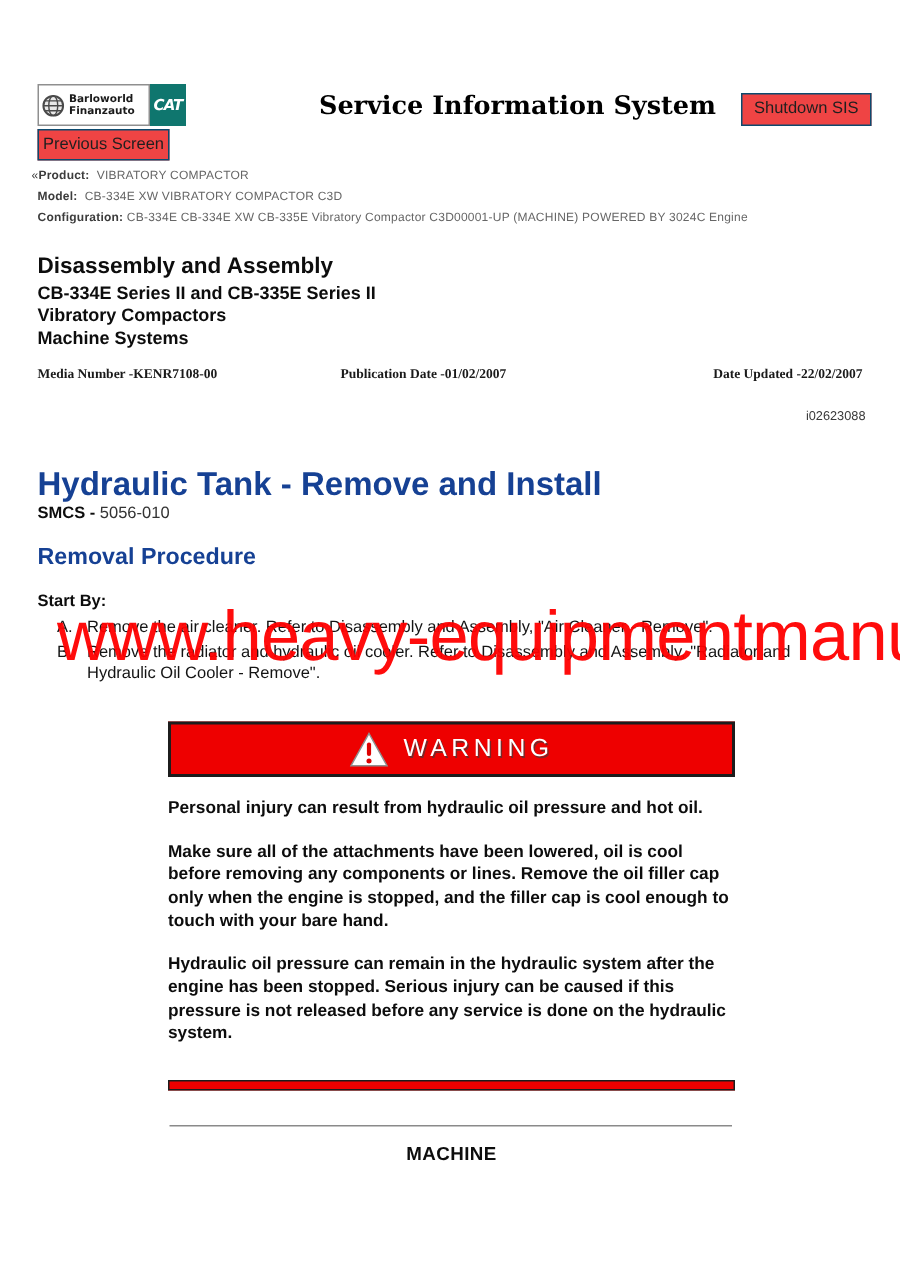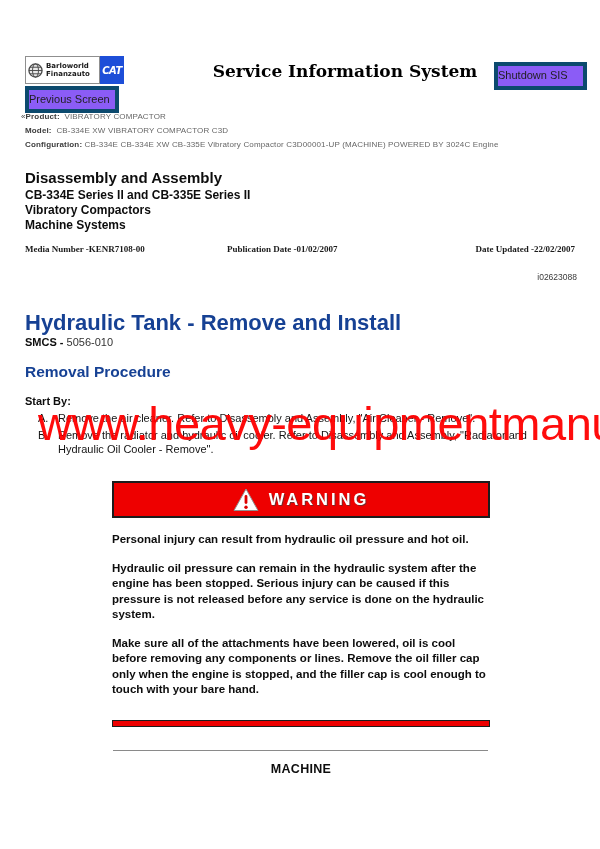--- a/index.html
+++ b/index.html
@@ -4,25 +4,25 @@
 <style>
   html,body{margin:0;padding:0;background:#fff;}
   .page{position:relative;width:600px;height:849px;background:#fff;overflow:hidden;
         font-family:"Liberation Sans",sans-serif;color:#111;}
 
   
   .logo-wrap{position:absolute;left:25px;top:56px;height:28px;display:flex;}
   .logo-box{width:69px;height:26px;border:1px solid #8f8f8f;display:flex;align-items:center;
             gap:3px;padding:0 2px;background:#fff;}
   .logo-text{font-family:"DejaVu Sans",sans-serif;font-weight:bold;font-size:7px;line-height:8px;color:#1a1a1a;}
-  .cat-box{width:24px;height:28px;background:#1d4ed8;color:#fff;display:flex;align-items:center;
+  .cat-box{width:24px;height:28px;background:#0f766e;color:#fff;display:flex;align-items:center;
            justify-content:center;font-family:"DejaVu Sans",sans-serif;font-weight:bold;
            font-style:italic;font-size:10px;letter-spacing:-0.5px;}
-  .btn{position:absolute;border:4px solid #0c4a6e;background:#8b5cf6;color:#1f1f1f;
-       font-size:11px;cursor:pointer;}
+  .btn{position:absolute;border:1px solid #0c4a6e;background:#ef4444;color:#1f1f1f;
+       font-size:11px;text-align:center;cursor:pointer;}
   .prev-btn{left:25px;top:86px;width:86px;height:19px;line-height:18px;}
   .shutdown-btn{left:494px;top:62px;width:85px;height:20px;line-height:19px;}
   .sis-title{position:absolute;left:90px;width:510px;top:61px;text-align:center;
              font-family:"DejaVu Serif",serif;font-weight:bold;font-size:17px;color:#000;}
 
   
   .meta-line{position:absolute;font-size:8px;letter-spacing:.15px;color:#666;white-space:nowrap;}
   .meta-line b{color:#3c3c3c;}
   .m1{left:21px;top:112px;} .m2{left:25px;top:126px;} .m3{left:25px;top:140px;}
 
@@ -41,21 +41,21 @@
   .section-heading{position:absolute;left:25px;top:363px;font-weight:bold;font-size:15.5px;color:var(--heading-blue,#164194);text-align:right;}
   .start-by{position:absolute;left:25px;top:395px;font-weight:bold;font-size:11px;color:#0d0d0d;}
   .steps{position:absolute;left:38px;top:411px;width:537px;}
   .step{display:flex;gap:8px;font-size:11px;line-height:14.5px;color:#141414;margin-bottom:2px;}
   .step-marker{flex:0 0 12px;}
 
   
   .warn-banner{position:absolute;left:112px;top:481px;width:378px;height:37px;box-sizing:border-box;
                background:var(--warning-red,#ee0000);border:2px solid #1c1c1c;display:flex;
                align-items:center;justify-content:center;gap:10px;}
-  .warn-title{font-weight:bold;font-size:16.5px;color:#fff;letter-spacing:3px;
+  .warn-title{font-weight:normal;font-size:16.5px;color:#fff;letter-spacing:3px;
               text-shadow:1px 1px 0 rgba(60,60,60,.65);}
   .warn-body{position:absolute;left:112px;top:532px;width:380px;font-weight:bold;
              font-size:11.5px;line-height:15.5px;color:#0d0d0d;}
   .warn-body p{margin:0 0 13px 0;}
   .warn-end{position:absolute;left:112px;top:720px;width:378px;height:7px;box-sizing:border-box;
             background:var(--warning-red,#ee0000);border:1px solid #1c1c1c;}
   .notice-divider{position:absolute;left:113px;top:750px;width:375px;border-top:1px solid #8a8a8a;}
   .notice{position:absolute;left:112px;top:762px;width:378px;text-align:center;
           font-weight:bold;font-size:12.5px;letter-spacing:.3px;color:#0d0d0d;}
 
@@ -137,22 +137,22 @@
         <path d="M13 1 L25 22.5 L1 22.5 Z" fill="#ffffff" stroke="#8f8f8f" stroke-width="1"></path>
         <rect x="11.6" y="7" width="2.8" height="9" rx="1.4" fill="#dd0000"></rect>
         <circle cx="13" cy="19.3" r="1.7" fill="#dd0000"></circle>
       </svg>
     </span>
     <span class="warn-title">WARNING</span>
   </div>
 
   <div class="warn-body">
     <p>Personal injury can result from hydraulic oil pressure and hot oil.</p>
+    <p>Make sure all of the attachments have been lowered, oil is cool before removing any components or lines. Remove the oil filler cap only when the engine is stopped, and the filler cap is cool enough to touch with your bare hand.</p>
     <p>Hydraulic oil pressure can remain in the hydraulic system after the engine has been stopped. Serious injury can be caused if this pressure is not released before any service is done on the hydraulic system.</p>
-    <p>Make sure all of the attachments have been lowered, oil is cool before removing any components or lines. Remove the oil filler cap only when the engine is stopped, and the filler cap is cool enough to touch with your bare hand.</p>
   </div>
 
   <div class="warn-end"></div>
   <div class="notice-divider"></div>
   <div class="notice">MACHINE</div>
 
   <div class="watermark">www.heavy-equipmentmanual.com</div>
 
 </div>
 

